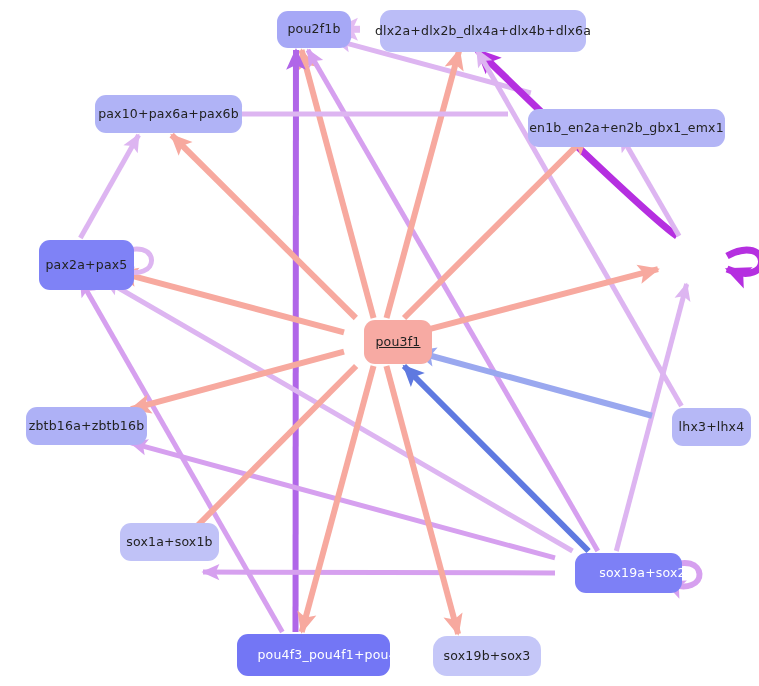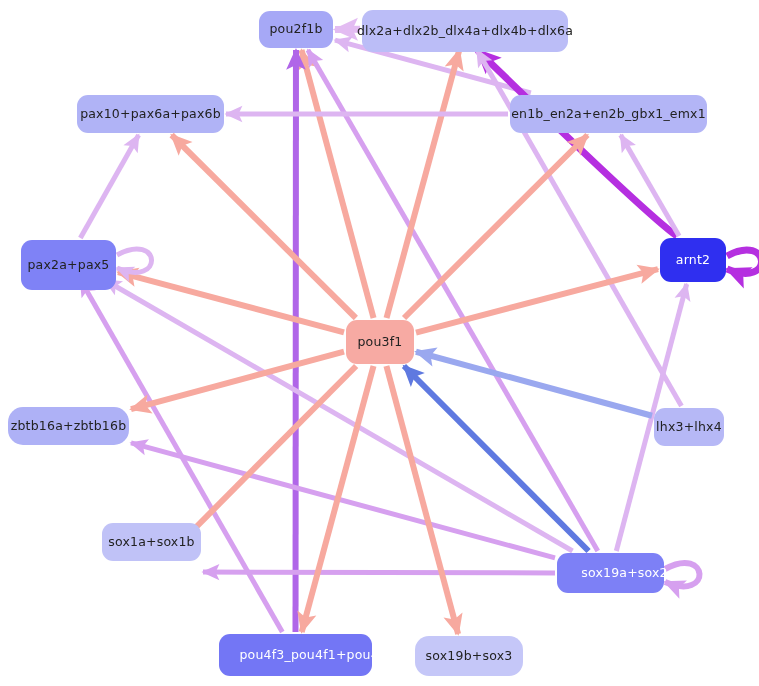--- a/index.html
+++ b/index.html
@@ -37,20 +37,21 @@
     display: flex;
     align-items: center;
     justify-content: center;
     border-radius: 11px;
     font-size: 12.5px;
     letter-spacing: 0.2px;
     white-space: nowrap;
     text-align: center;
     line-height: 1;
     user-select: none;
+    margin-left: 18px;
   }
 </style>
 </head>
 <body>
 
 <div id="graph-canvas">
   <svg id="edge-layer" viewBox="0 0 759 686" width="759" height="686">
       <defs>
         <marker id="ah0" viewBox="0 0 10 10" refX="8.6" refY="5" markerWidth="4.0" markerHeight="4.0" orient="auto-start-reverse" markerUnits="strokeWidth">
           <path d="M 0.4 0.9 L 9.4 5 L 0.4 9.1 L 2.3 5 Z" fill="#e3bcf2"></path>
@@ -113,36 +114,33 @@
   <div id="node-layer">
       <div class="node" style="left: 259px; top: 11px; width: 74px; height: 37px; background: rgb(166, 168, 246); color: rgb(34, 34, 34);">
         <span>pou2f1b</span>
       </div>
       <div class="node" style="left: 362px; top: 10px; width: 206px; height: 42px; background: rgb(187, 189, 247); color: rgb(34, 34, 34);">
         <span>dlx2a+dlx2b_dlx4a+dlx4b+dlx6a</span>
       </div>
       <div class="node" style="left: 77px; top: 95px; width: 147px; height: 38px; background: rgb(176, 179, 246); color: rgb(34, 34, 34);">
         <span>pax10+pax6a+pax6b</span>
       </div>
-      <div class="node" style="left: 510px; top: 95px; width: 197px; height: 38px; background: rgb(179, 181, 246); color: rgb(34, 34, 34);">
+      <div class="node" style="left: 510px; top: 109px; width: 197px; height: 38px; background: rgb(179, 181, 246); color: rgb(34, 34, 34);">
         <span>en1b_en2a+en2b_gbx1_emx1</span>
       </div>
       <div class="node" style="left: 21px; top: 240px; width: 95px; height: 50px; background: rgb(127, 130, 246); color: rgb(34, 34, 34);">
         <span>pax2a+pax5</span>
       </div>
-      <div class="node" style="left: 660px; top: 238px; width: 66px; height: 44px; background: rgb(47, 47, 240); color: rgb(255, 255, 255);">
-        <span>arnt2</span>
-      </div>
-      <div class="node" style="left: 346px; top: 320px; width: 68px; height: 44px; background: rgb(247, 170, 163); color: rgb(34, 34, 34);">
+      <div class="node" style="left: 346px; top: 320px; width: 68px; height: 44px; background: rgb(247, 170, 163); color: rgb(34, 34, 34); text-decoration: underline;">
         <span>pou3f1</span>
       </div>
-      <div class="node" style="left: 8px; top: 407px; width: 121px; height: 38px; background: rgb(174, 177, 246); color: rgb(34, 34, 34); border-radius: 15px;">
+      <div class="node" style="left: 8px; top: 407px; width: 121px; height: 38px; background: rgb(174, 177, 246); color: rgb(34, 34, 34);">
         <span>zbtb16a+zbtb16b</span>
       </div>
-      <div class="node" style="left: 654px; top: 408px; width: 70px; height: 38px; background: rgb(182, 184, 246); color: rgb(34, 34, 34);">
+      <div class="node" style="left: 654px; top: 408px; width: 79px; height: 38px; background: rgb(182, 184, 246); color: rgb(34, 34, 34);">
         <span>lhx3+lhx4</span>
       </div>
       <div class="node" style="left: 102px; top: 523px; width: 99px; height: 38px; background: rgb(192, 194, 247); color: rgb(34, 34, 34);">
         <span>sox1a+sox1b</span>
       </div>
       <div class="node" style="left: 557px; top: 553px; width: 107px; height: 40px; background: rgb(125, 128, 246); color: rgb(255, 255, 255); padding-left: 28px;">
         <span>sox19a+sox2</span>
       </div>
       <div class="node" style="left: 219px; top: 634px; width: 153px; height: 42px; background: rgb(115, 118, 245); color: rgb(255, 255, 255); padding-left: 40px;">
         <span>pou4f3_pou4f1+pou4f4</span>

